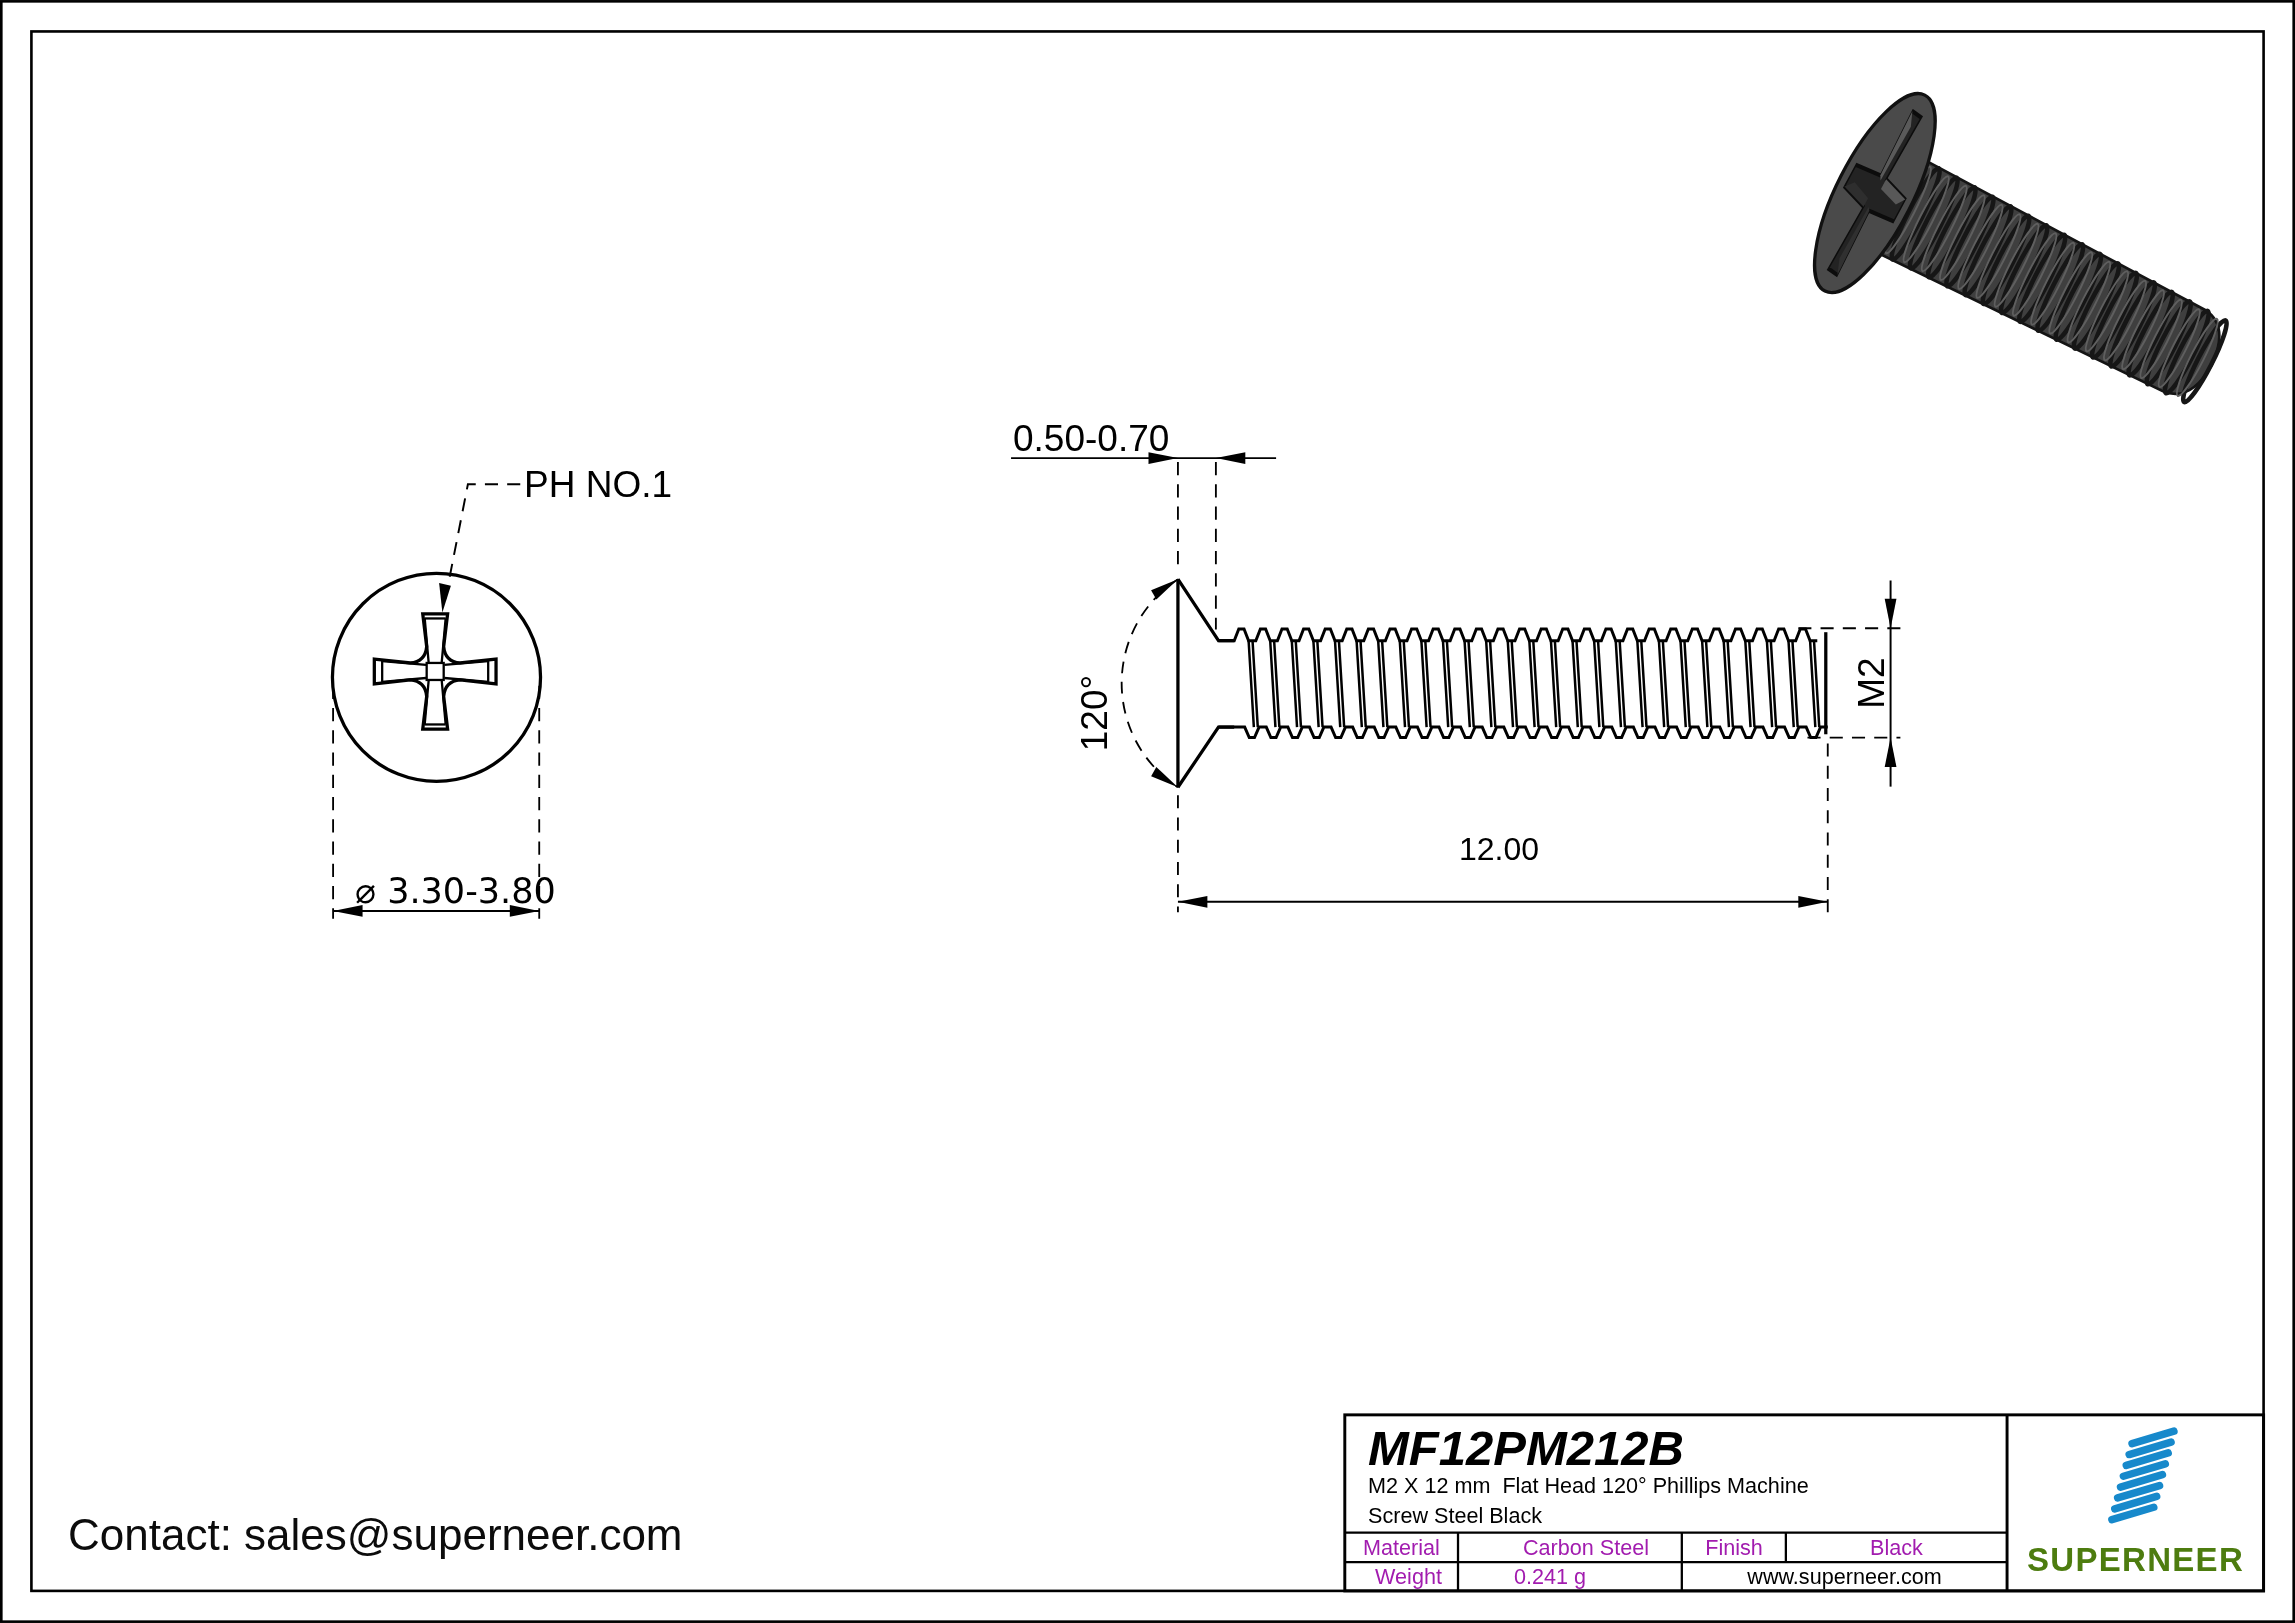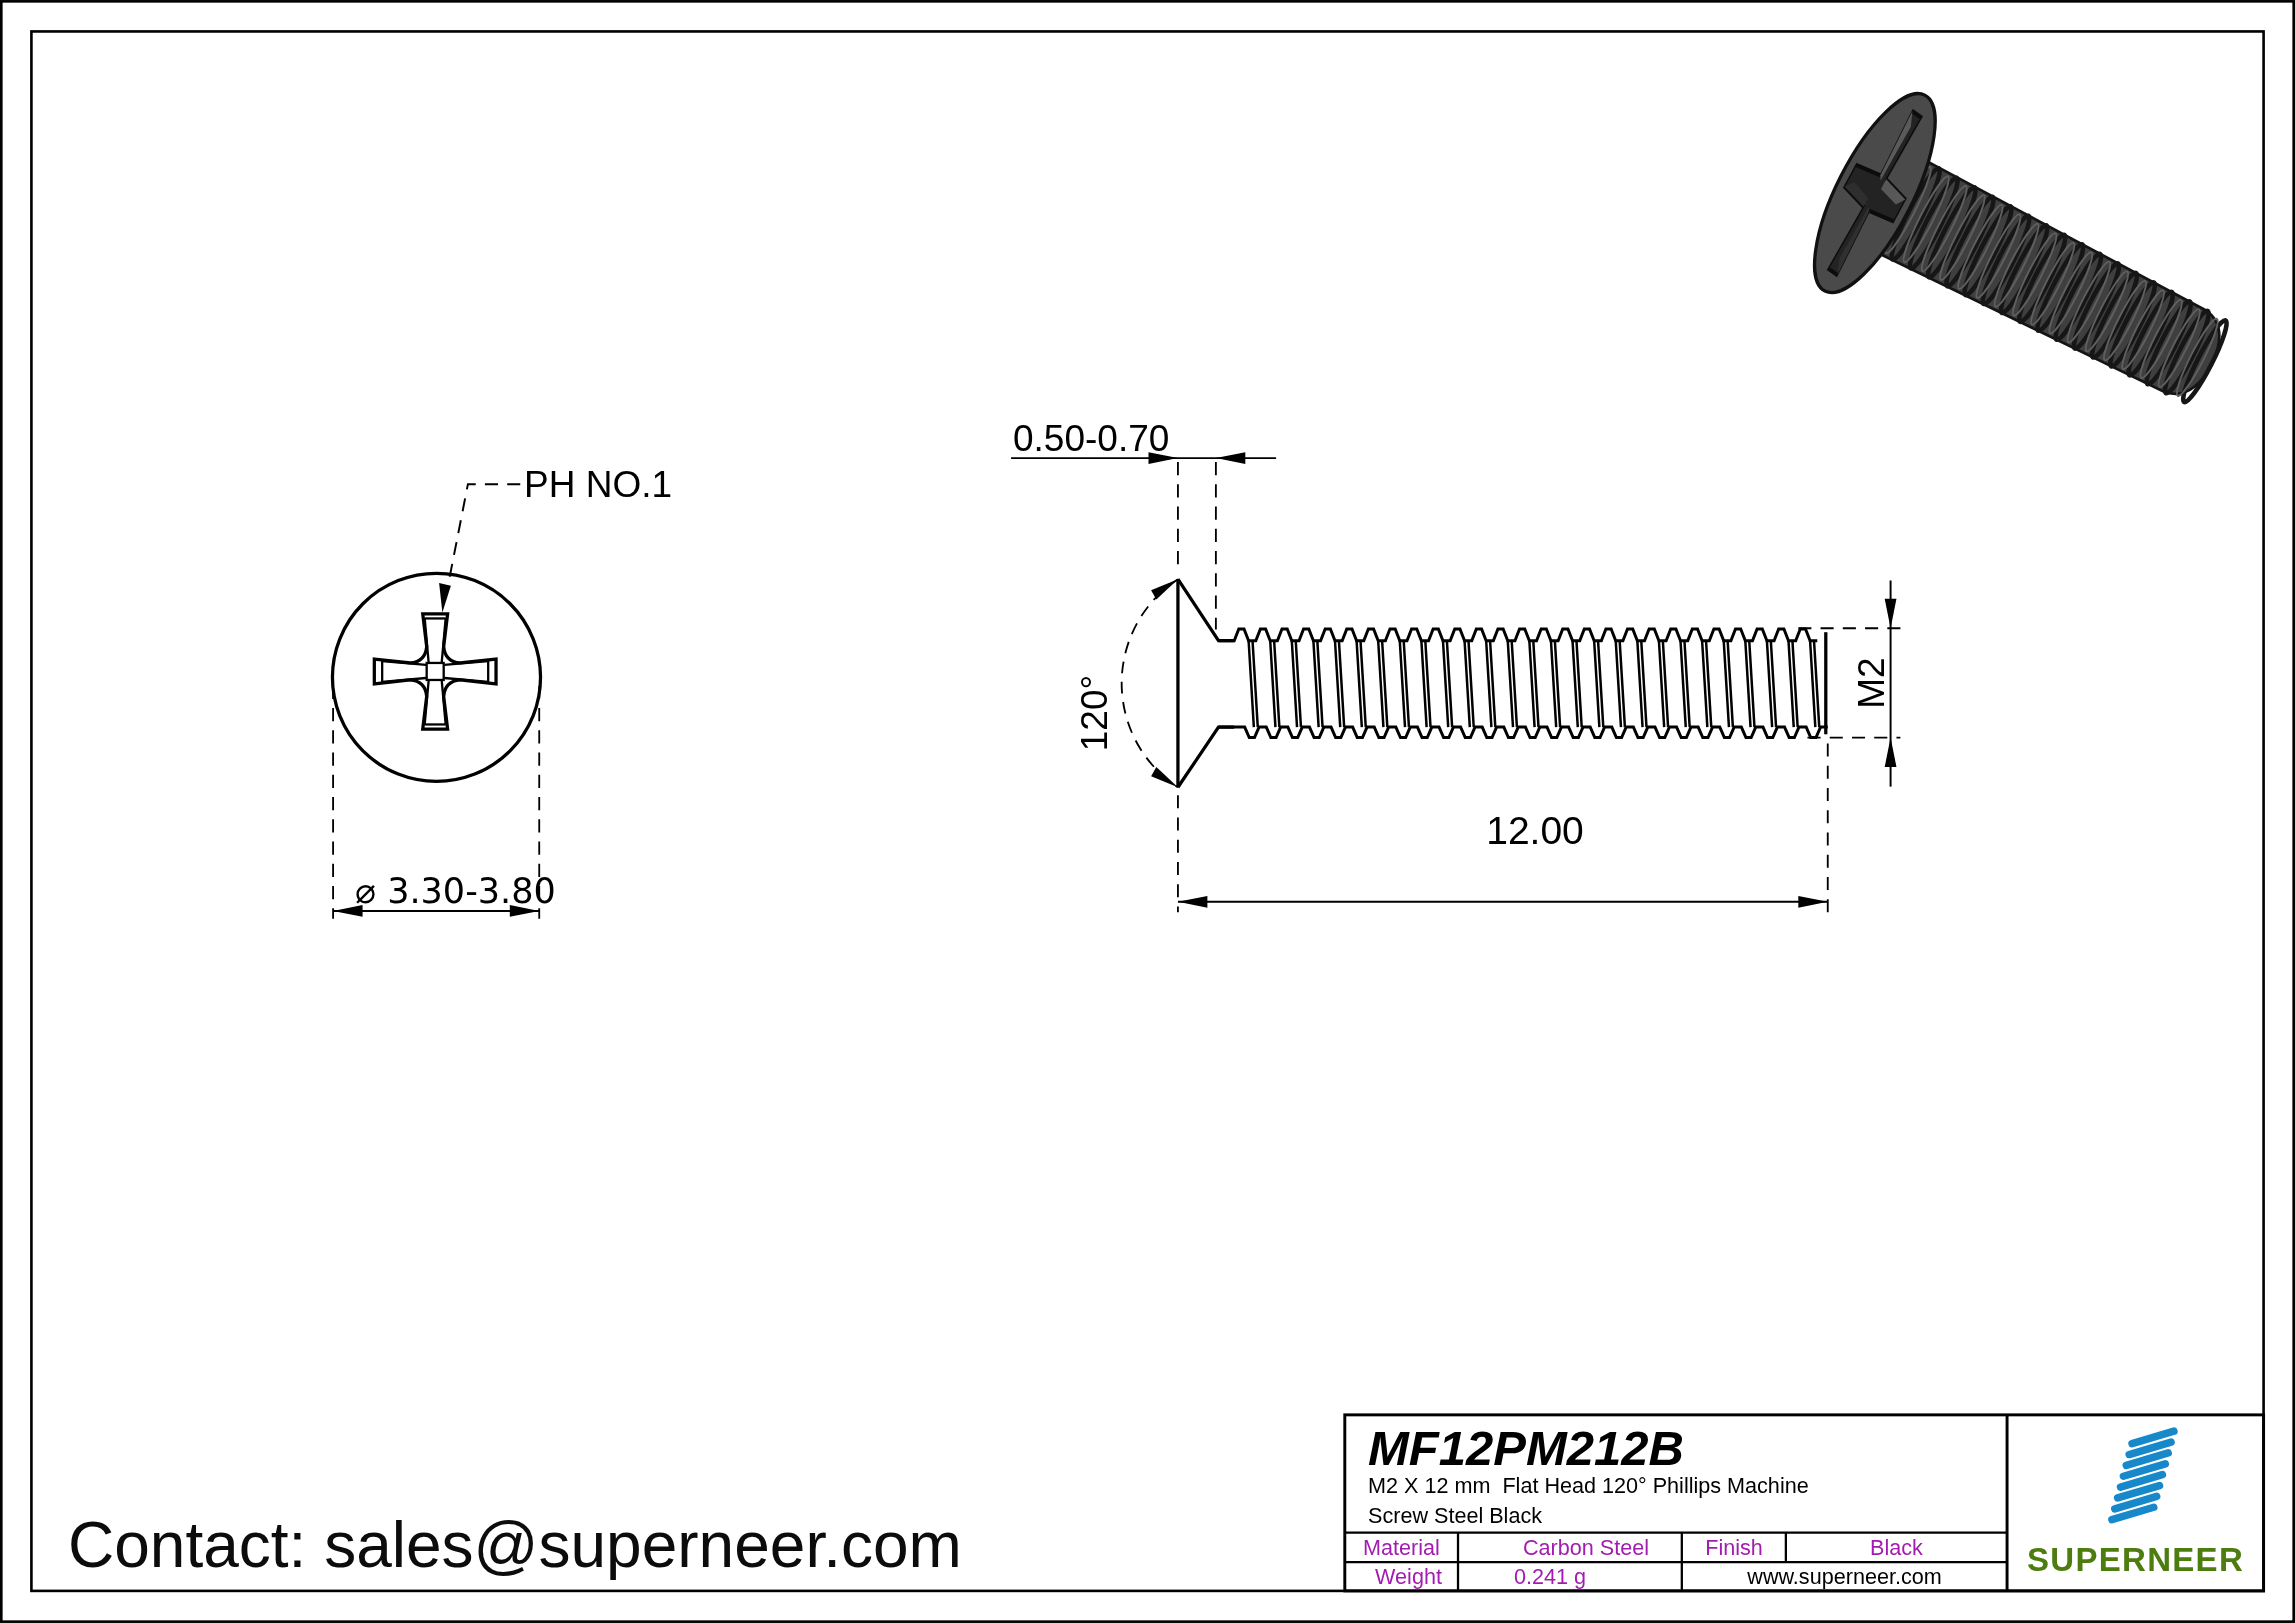--- a/index.html
+++ b/index.html
@@ -25,21 +25,21 @@
   .cell{
     position:absolute;display:flex;align-items:center;justify-content:center;
     font-size:21.6px;color:#a21caf;white-space:pre;
   }
   #part-number{font-size:49px;font-weight:bold;letter-spacing:0px;}
   .desc{font-size:21.6px;}
   #website-cell{color:#000000;}
   #brand-word{
     font-size:33px;font-weight:bold;letter-spacing:1.3px;color:#4d7c0f;
   }
-  #contact-line{font-size:64px;color:#0c0c0c;}
+  #contact-line{font-size:44px;color:#0c0c0c;}
 </style>
 </head>
 <body>
 
 <div id="page">
 
   <svg id="linework" viewBox="0 0 3507 2480" xmlns="http://www.w3.org/2000/svg">
 
     <rect x="2" y="2" width="3503" height="2476" fill="none" stroke="#000" stroke-width="4"></rect>
     <rect x="48" y="48" width="3411" height="2383" fill="none" stroke="#000" stroke-width="4"></rect>
@@ -196,21 +196,21 @@
   <span class="lbl dim" style="left:524px;top:466px;">PH NO.1</span>
 
   <span class="lbl dim-dejavu" style="left:355px;top:874px;">⌀ 3.30-3.80</span>
 
   <span class="lbl dim" style="left:1013px;top:420px;">0.50-0.70</span>
 
   <span class="lbl dim rot" style="left:1094px;top:713px;">120°</span>
 
   <span class="lbl dim rot" style="left:1871px;top:683px;">M2</span>
 
-  <span class="lbl dim ctr" style="left:1499px;top:811px;font-size:39px;margin-left:36px;">12.00</span>
+  <span class="lbl dim ctr" style="left:1499px;top:833px;font-size:32px;">12.00</span>
 
   <span class="lbl" id="part-number" style="left:1368px;top:1424px;font-style:italic;">MF12PM212B</span>
 
   <span class="lbl desc" style="left:1368px;top:1475px;">M2 X 12 mm  Flat Head 120° Phillips Machine</span>
 
   <span class="lbl desc" style="left:1368px;top:1505px;">Screw Steel Black</span>
 
   <div class="cell" style="left:1345px;top:1533px;width:113px;height:29.5px;">Material</div>
   <div class="cell" style="left:1458px;top:1533px;width:256px;height:29.5px;">Carbon Steel</div>
   <div class="cell" style="left:1682px;top:1533px;width:104px;height:29.5px;">Finish</div>

